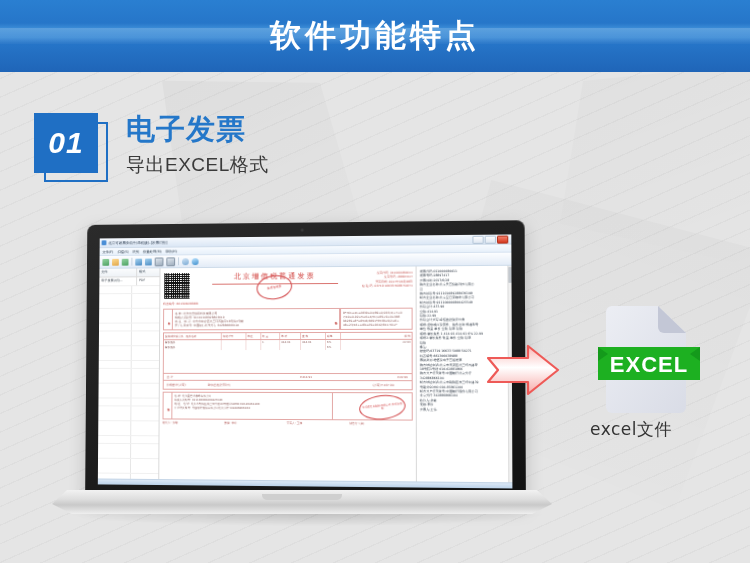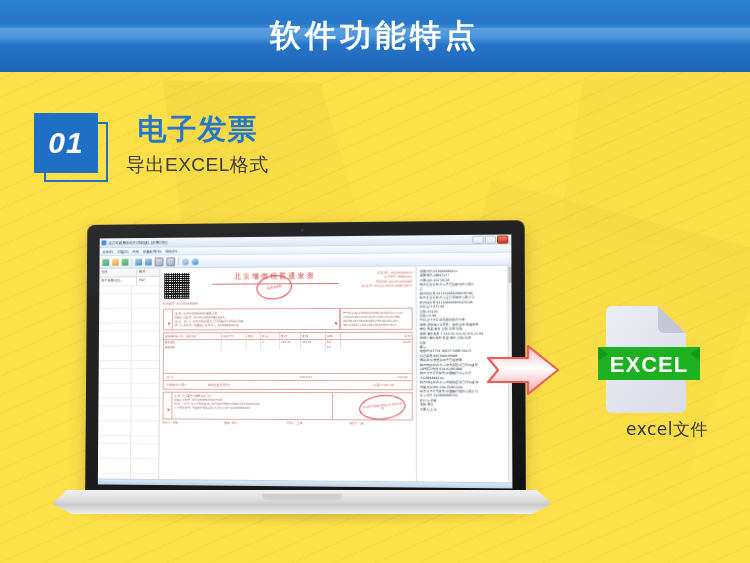--- a/index.html
+++ b/index.html
@@ -3,21 +3,21 @@
 <meta charset="utf-8">
 <style>
   html,body{margin:0;padding:0;}
   body{
     width:750px;height:563px;overflow:hidden;position:relative;
     background:#ffffff;
     font-family:"Liberation Sans","DejaVu Sans",sans-serif;
   }
 
   
-  .page{position:absolute;inset:0;background:#fde047;overflow:hidden;}
+  .page{position:absolute;inset:0;background:#e5e5e5;overflow:hidden;}
   .bg-stripes{
     position:absolute;left:-60px;top:60px;width:900px;height:520px;
     background:repeating-linear-gradient(-24deg,
         rgba(0,0,0,0.030) 0px, rgba(0,0,0,0.030) 1.2px,
         rgba(255,255,255,0) 1.2px, rgba(255,255,255,0) 17px);
     pointer-events:none;
   }
   .bg-poly-a{
     position:absolute;left:130px;top:70px;width:260px;height:260px;
     background:linear-gradient(135deg,rgba(0,0,0,0.035),rgba(0,0,0,0));
@@ -64,21 +64,21 @@
     border:2px solid #1f6fc4;box-sizing:border-box;background:transparent;
   }
   .badge-box{
     position:absolute;left:4px;top:3px;width:64px;height:60px;
     background:#1f6fc4;display:flex;align-items:center;justify-content:center;
   }
   .badge-num{
     color:#fff;font-size:30px;font-style:italic;font-weight:bold;
     letter-spacing:1px;font-family:"Liberation Sans",sans-serif;
   }
-  .head-texts{padding-top:2px;text-align:center;}
+  .head-texts{padding-top:2px;}
   .head-title{
     color:#2477c9;font-size:29px;font-weight:bold;letter-spacing:1px;
     line-height:34px;font-family:"DejaVu Sans","Liberation Sans",sans-serif;
   }
   .head-sub{
     color:#3a3a3a;font-size:19px;letter-spacing:0.5px;margin-top:6px;
     font-family:Liberation Sans, sans-serif;
   }
 
   
@@ -225,21 +225,21 @@
   .statusbar{height:5px;background:linear-gradient(180deg,#dce8f6,#bcd3ea);border-top:1px solid #c3d4e6;}
 
   
   .arrow{position:absolute;left:482px;top:341px;width:82px;height:58px;}
   .arrow svg{display:block;}
 
   
   .excel{position:absolute;left:590px;top:300px;width:118px;height:140px;text-decoration:underline;}
   .file svg{display:block;}
   .excel-label{
-    position:absolute;left:0;top:118px;width:118px;text-align:right;
+    position:absolute;left:0;top:118px;width:118px;text-align:left;
     color:#333;font-size:17px;letter-spacing:0.5px;
     font-family:"DejaVu Sans","Liberation Sans",sans-serif;
   }
 </style>
 </head>
 <body>
 
 <div class="page">
 
   <div class="bg-stripes"></div>

